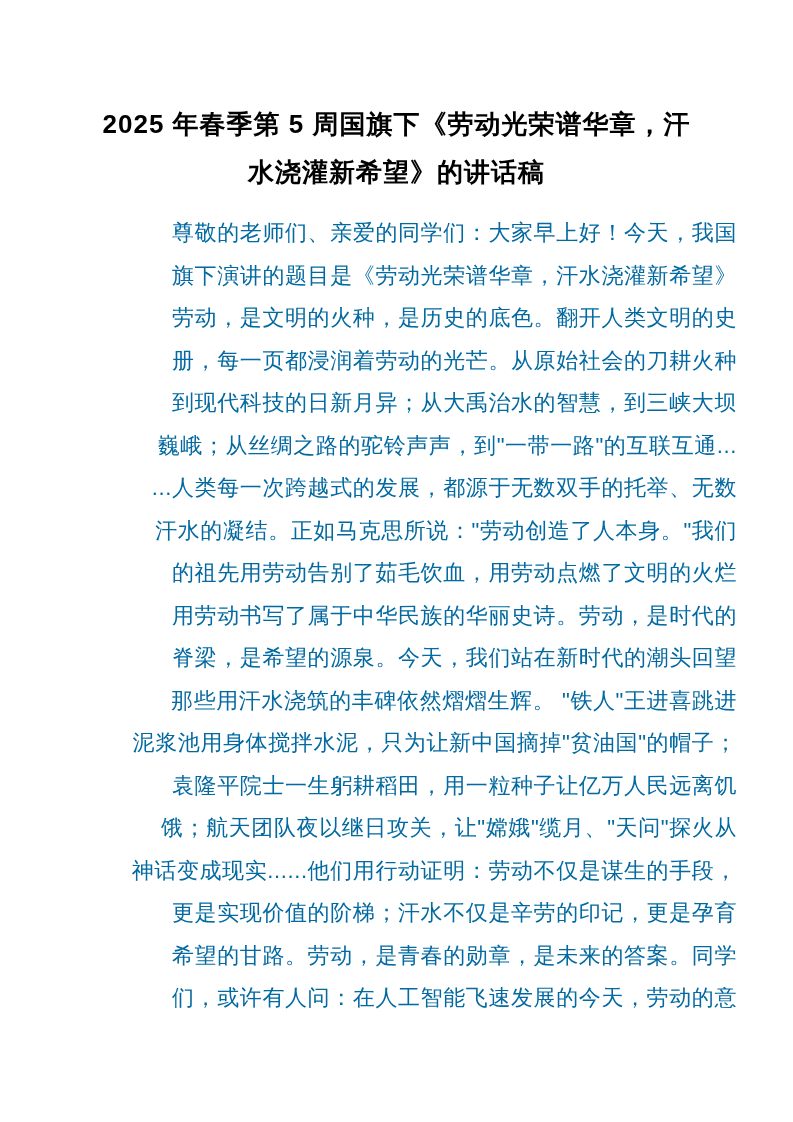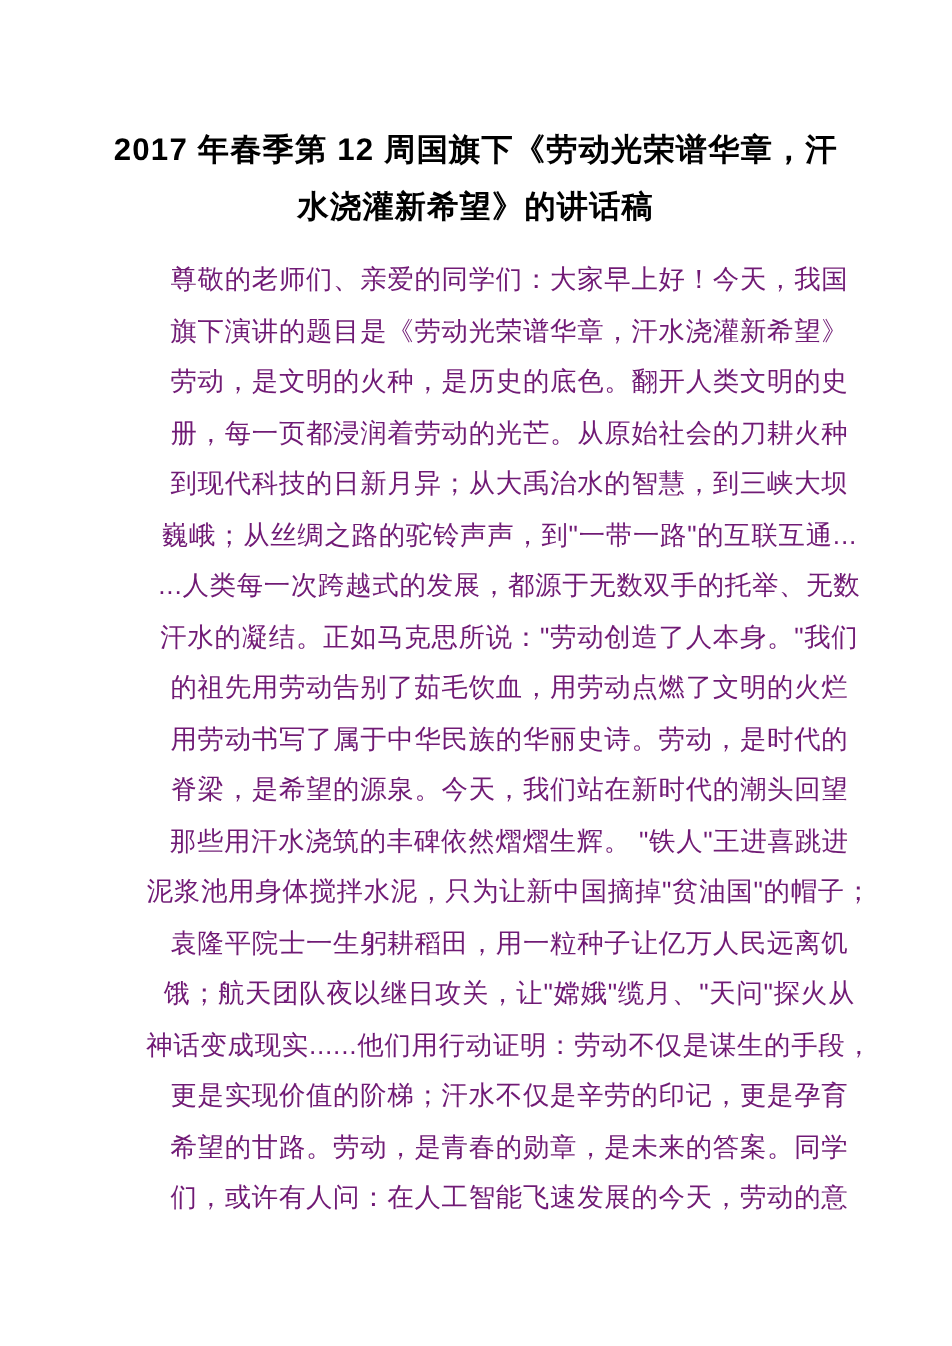--- a/index.html
+++ b/index.html
@@ -27,29 +27,29 @@
     color: #000000;
   }
   .doc-body {
     margin: 16px 0 0 112px;
     width: 625px;
     font-size: 22px;
     font-weight: normal;
     line-height: 42.5px;
     letter-spacing: 0.6px;
     white-space: pre-line;
-    text-align: center;
-    color: #701a75;
+    text-align: right;
+    color: #0369a1;
   }
 </style>
 </head>
 <body>
 
 <div class="page">
-  <div class="doc-title">2017 年春季第 12 周国旗下《劳动光荣谱华章，汗
+  <div class="doc-title">2025 年春季第 5 周国旗下《劳动光荣谱华章，汗
 水浇灌新希望》的讲话稿</div>
   <div class="doc-body">尊敬的老师们、亲爱的同学们：大家早上好！今天，我国
 旗下演讲的题目是《劳动光荣谱华章，汗水浇灌新希望》
 劳动，是文明的火种，是历史的底色。翻开人类文明的史
 册，每一页都浸润着劳动的光芒。从原始社会的刀耕火种
 到现代科技的日新月异；从大禹治水的智慧，到三峡大坝
 巍峨；从丝绸之路的驼铃声声，到"一带一路"的互联互通...
 ...人类每一次跨越式的发展，都源于无数双手的托举、无数
 汗水的凝结。正如马克思所说："劳动创造了人本身。"我们
 的祖先用劳动告别了茹毛饮血，用劳动点燃了文明的火烂

